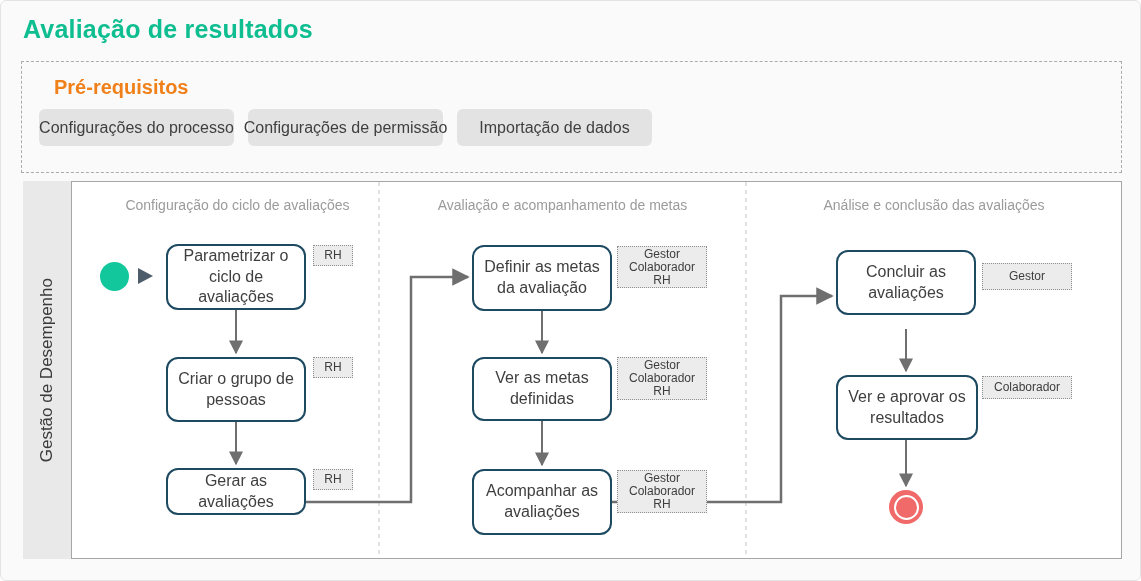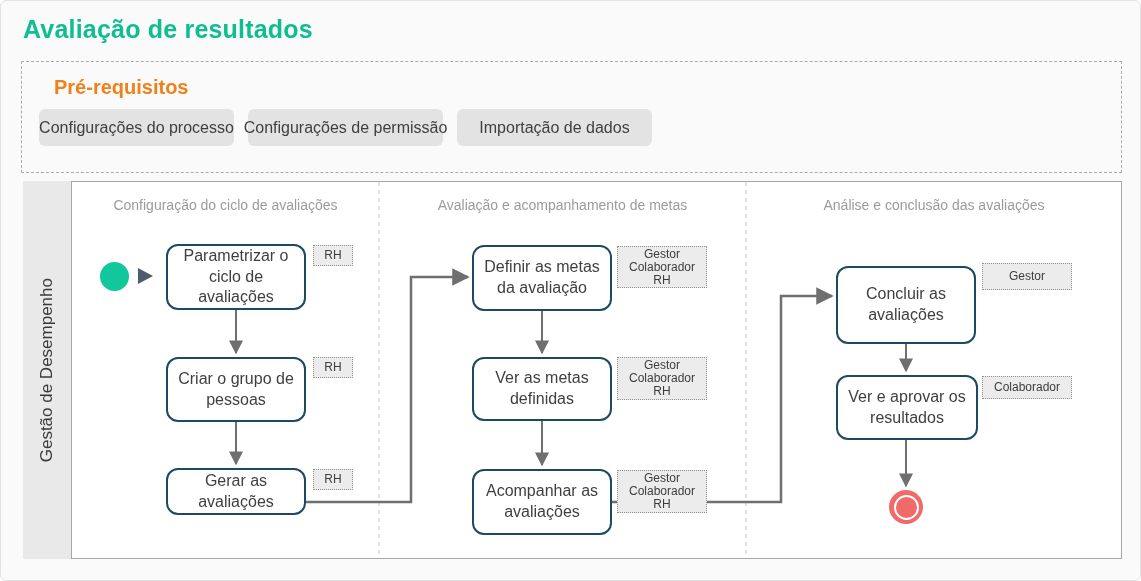--- a/index.html
+++ b/index.html
@@ -114,21 +114,21 @@
         <line x1="164" y1="240" x2="164" y2="282" stroke="#6f6f6f" stroke-width="2" marker-end="url(#arrow)"></line>
         <line x1="470" y1="129" x2="470" y2="171" stroke="#6f6f6f" stroke-width="2" marker-end="url(#arrow)"></line>
         <line x1="470" y1="239" x2="470" y2="283" stroke="#6f6f6f" stroke-width="2" marker-end="url(#arrow)"></line>
         <line x1="834" y1="147" x2="834" y2="189" stroke="#6f6f6f" stroke-width="2" marker-end="url(#arrow)"></line>
         <line x1="834" y1="258" x2="834" y2="304" stroke="#6f6f6f" stroke-width="2" marker-end="url(#arrow)"></line>
 
         <polyline points="234,320 339,320 339,95 396,95" fill="none" stroke="#6f6f6f" stroke-width="2.5" marker-end="url(#arrow)"></polyline>
         <polyline points="540,320 709,320 709,114 760,114" fill="none" stroke="#6f6f6f" stroke-width="2.5" marker-end="url(#arrow)"></polyline>
       </svg>
 
-      <div class="col-header" style="left:0;width:307px;text-align:center;">Configuração do ciclo de avaliações</div>
+      <div class="col-header" style="left:12px;width:307px;text-align:center;">Configuração do ciclo de avaliações</div>
       <div class="col-header" style="left:307px;width:367px;">Avaliação e acompanhamento de metas</div>
       <div class="col-header" style="left:674px;width:376px;">Análise e conclusão das avaliações</div>
 
       <div class="start-event"></div>
       <div class="start-marker"></div>
 
       <div class="task" style="left:94px;top:62px;width:140px;height:66px;">Parametrizar o ciclo de avaliações</div>
       <div class="role-chip" style="left:241px;top:63px;width:40px;height:21px;">
           <span>RH</span>
         </div>
@@ -157,21 +157,21 @@
         <span>RH</span>
       </div>
 
       <div class="task" style="left:400px;top:287px;width:140px;height:66px;">Acompanhar as avaliações</div>
       <div class="role-chip" style="left:545px;top:288px;width:90px;height:43px;">
         <span>Gestor</span>
         <span>Colaborador</span>
         <span>RH</span>
       </div>
 
-      <div class="task" style="left:764px;top:84px;width:140px;height:78px;">Concluir as avaliações</div>
+      <div class="task" style="left:764px;top:68px;width:140px;height:65px;">Concluir as avaliações</div>
       <div class="role-chip" style="left:910px;top:81px;width:90px;height:27px;">
           <span>Gestor</span>
         </div>
 
       <div class="task" style="left:764px;top:193px;width:142px;height:65px;">Ver e aprovar os resultados</div>
       <div class="role-chip" style="left:910px;top:194px;width:90px;height:23px;">
           <span>Colaborador</span>
         </div>
 
       <div class="end-event">

